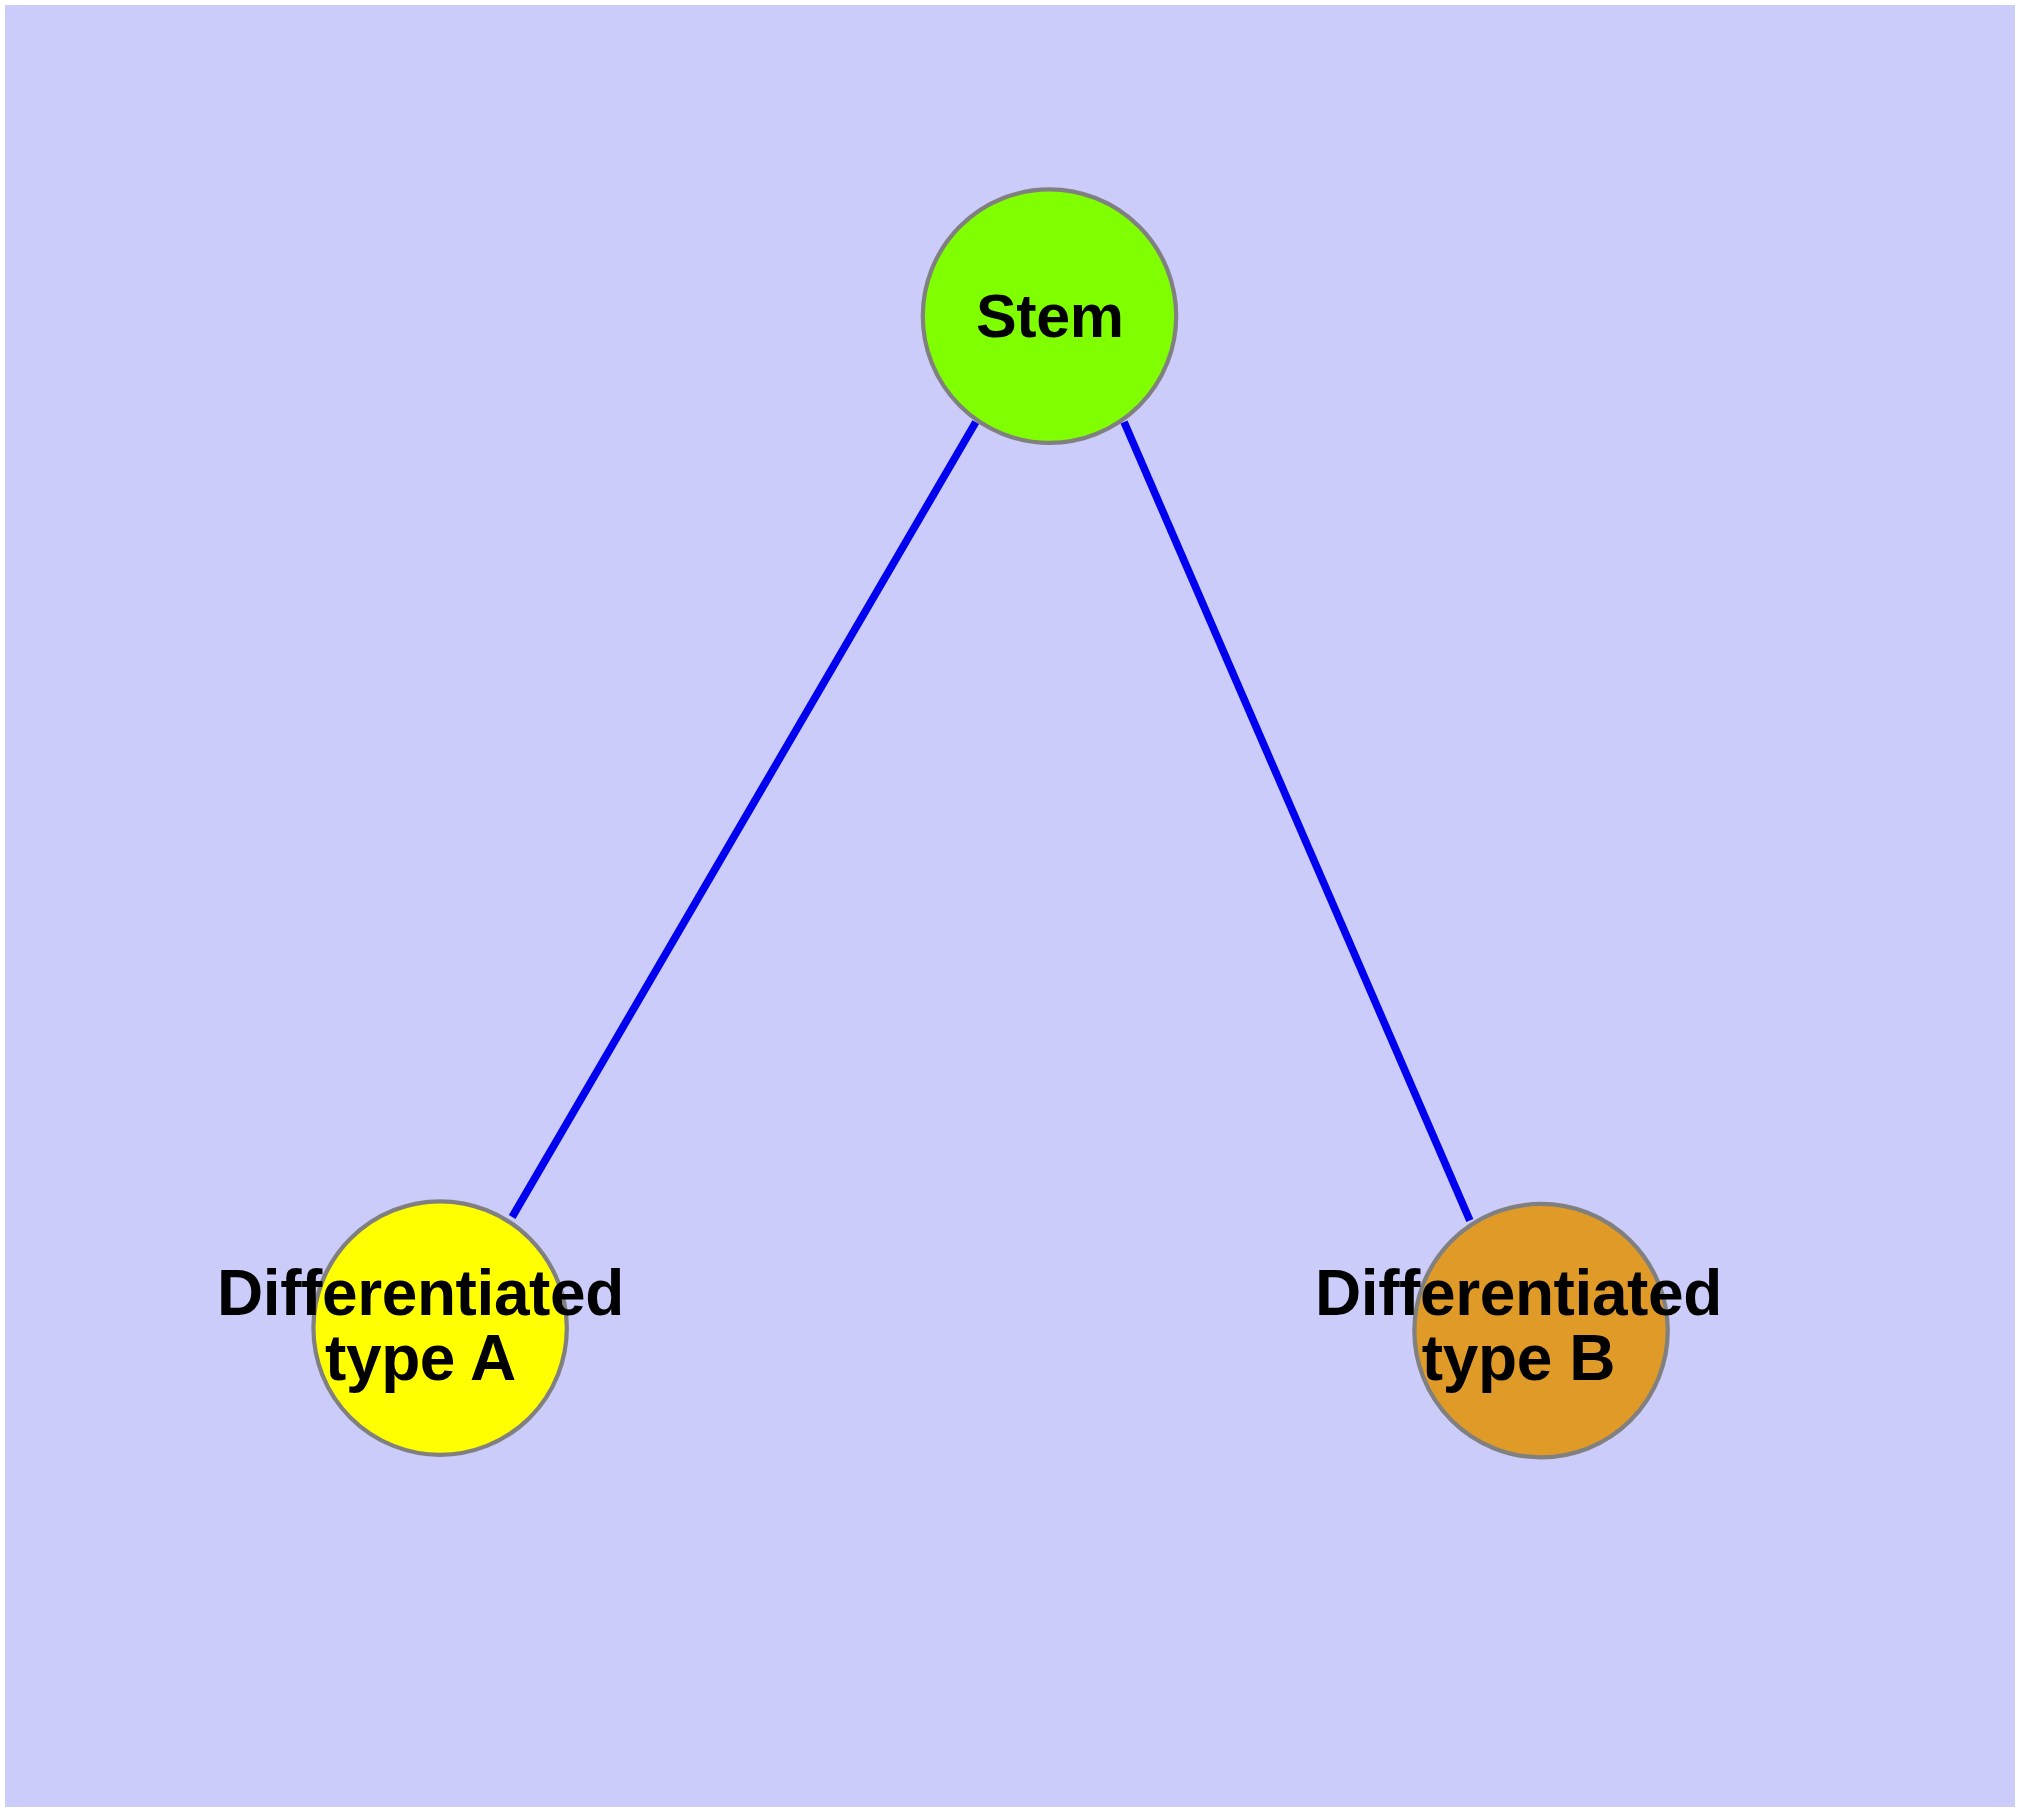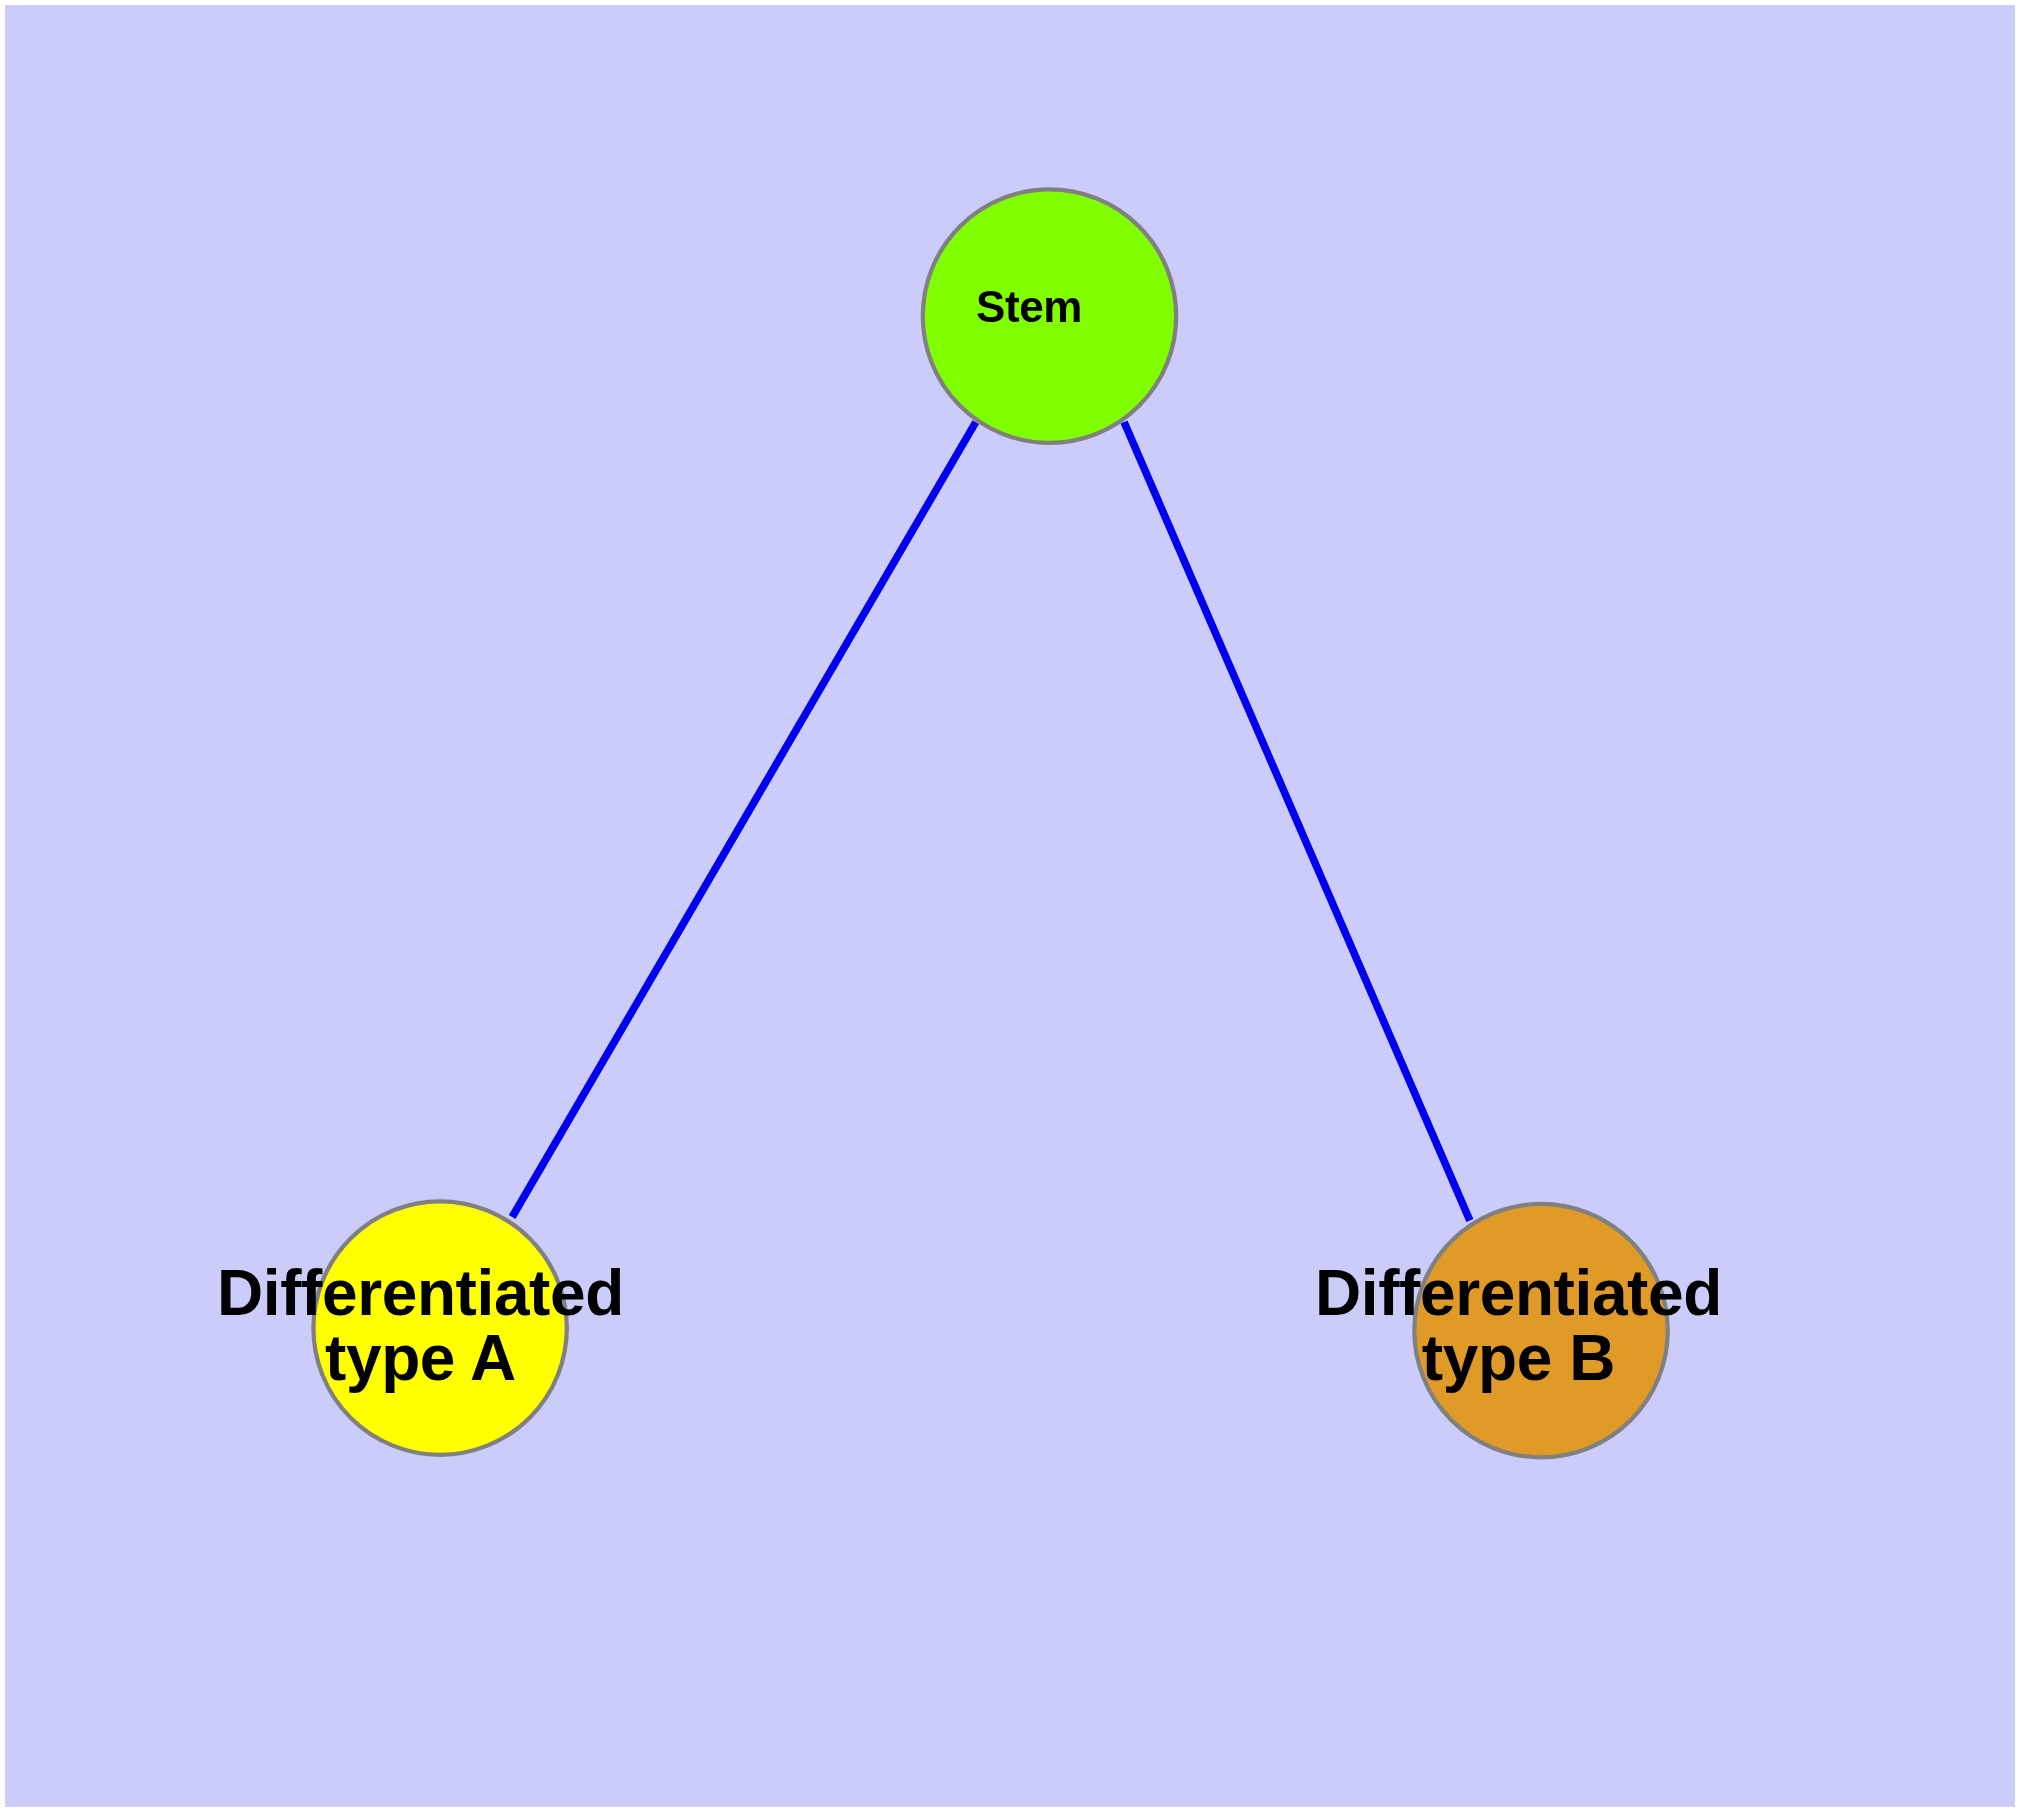--- a/index.html
+++ b/index.html
@@ -51,20 +51,20 @@
         <line x1="1151" y1="498" x2="604" y2="1436" stroke="#0000ee" stroke-width="9" stroke-linecap="butt"></line>
         <line x1="1326" y1="498" x2="1734" y2="1440" stroke="#0000ee" stroke-width="9" stroke-linecap="butt"></line>
       </g>
     <g id="nodes-layer">
         <circle cx="1238" cy="373" r="149.5" fill="#80ff00" stroke="#808080" stroke-width="5"></circle>
         <circle cx="519" cy="1567" r="149.5" fill="#ffff00" stroke="#808080" stroke-width="5"></circle>
         <circle cx="1818" cy="1570" r="149.5" fill="#e09a28" stroke="#808080" stroke-width="5"></circle>
       </g>
   </svg>
   <div id="labels-layer">
-      <div class="node-label" style="font-size: 44px; color: rgb(0, 0, 0); left: 976px; top: 285px;">Stem</div>
+      <div class="node-label" style="font-size: 61px; color: rgb(0, 0, 0); left: 976px; top: 285px;">Stem</div>
       <div class="node-label" style="font-size: 64px; color: rgb(0, 0, 0); left: 217px; top: 1261px;">Differentiated
 type A</div>
       <div class="node-label" style="font-size: 64px; color: rgb(0, 0, 0); left: 1315px; top: 1261px;">Differentiated
 type B</div>
     </div>
 </div>
 
 
 </body></html>

